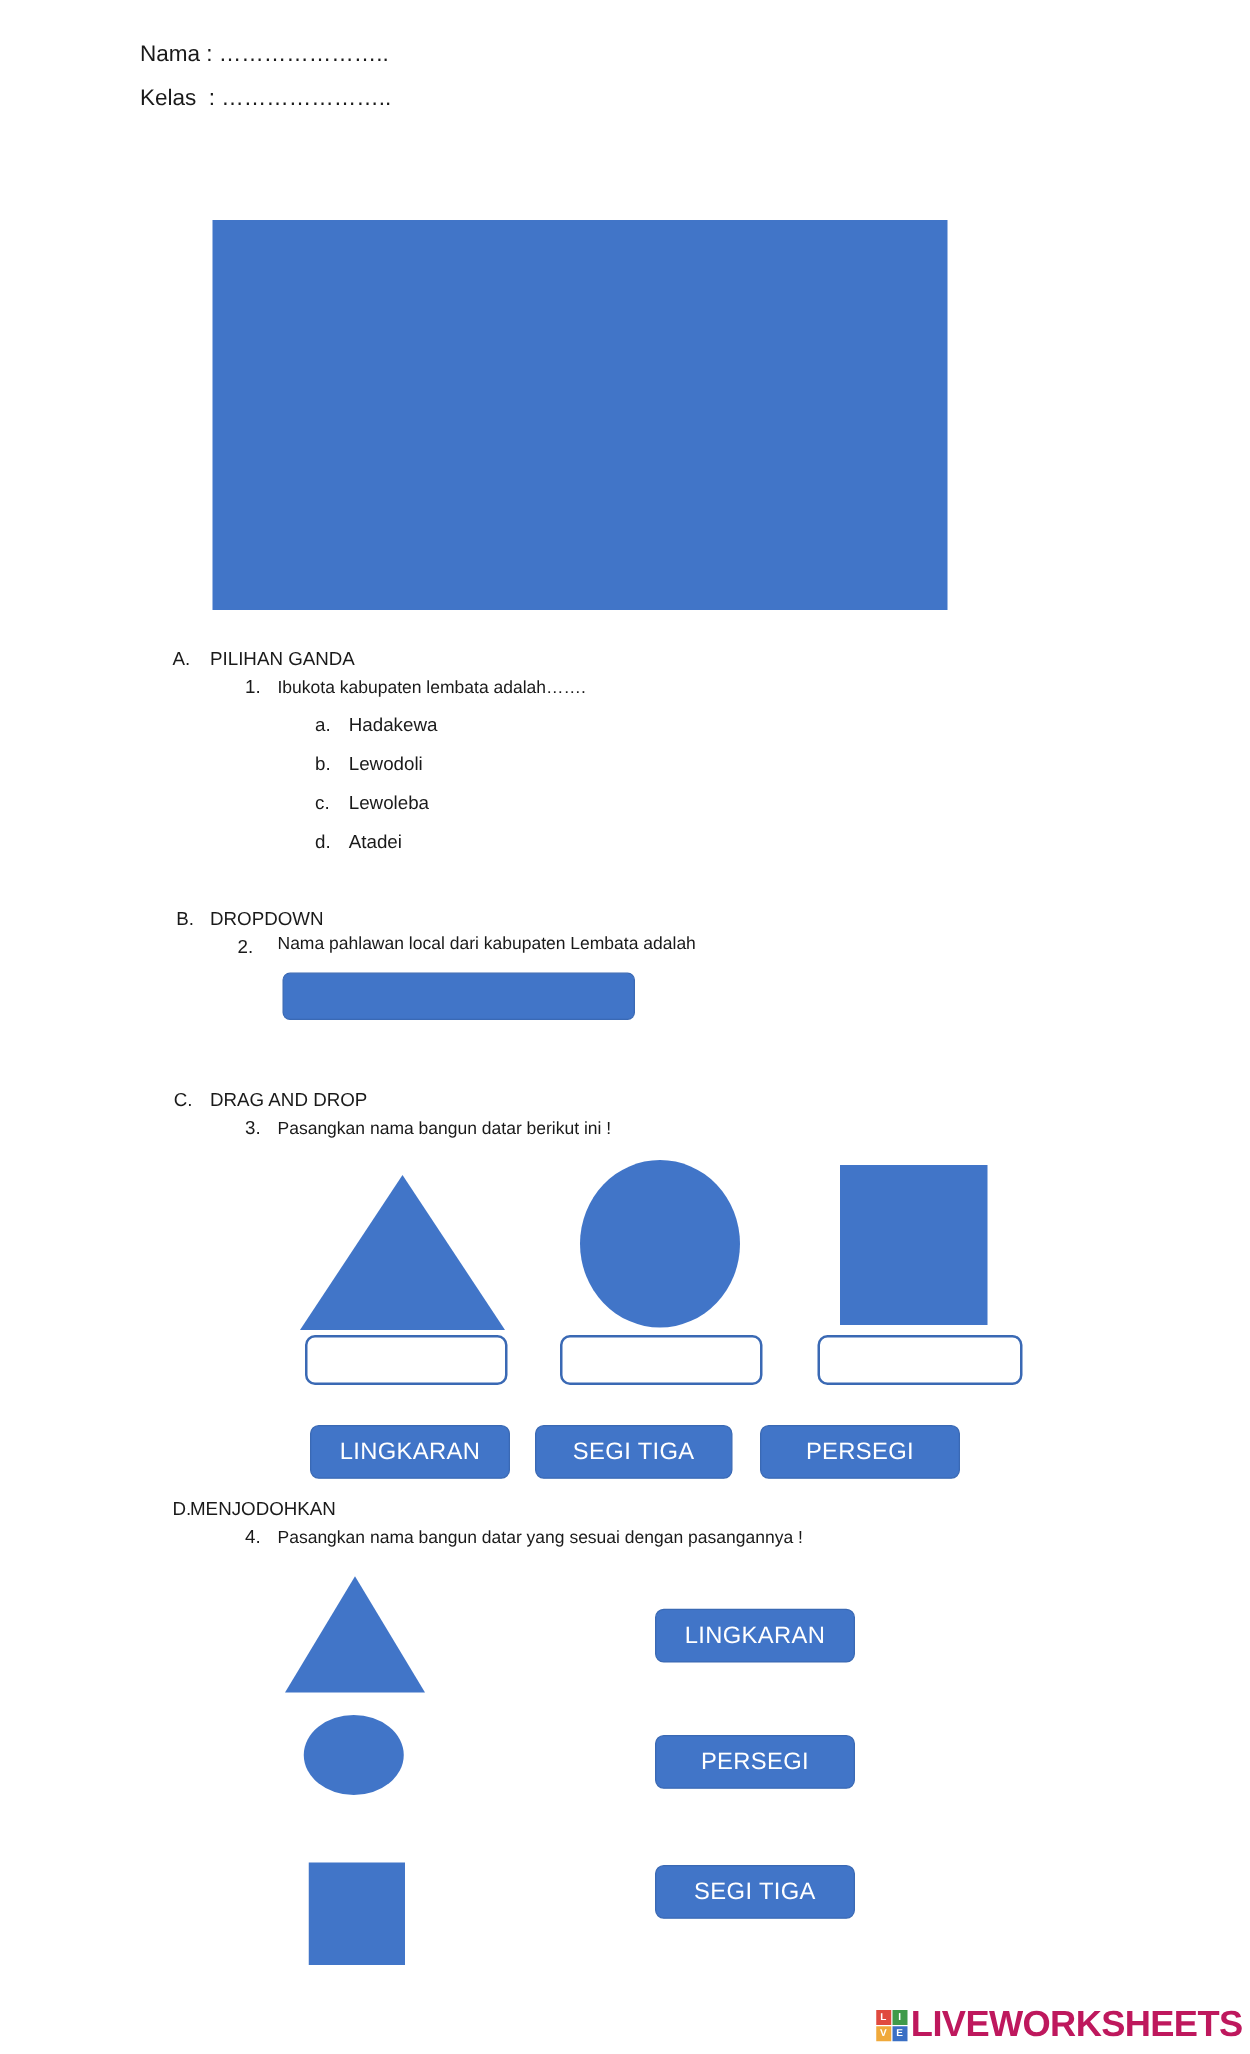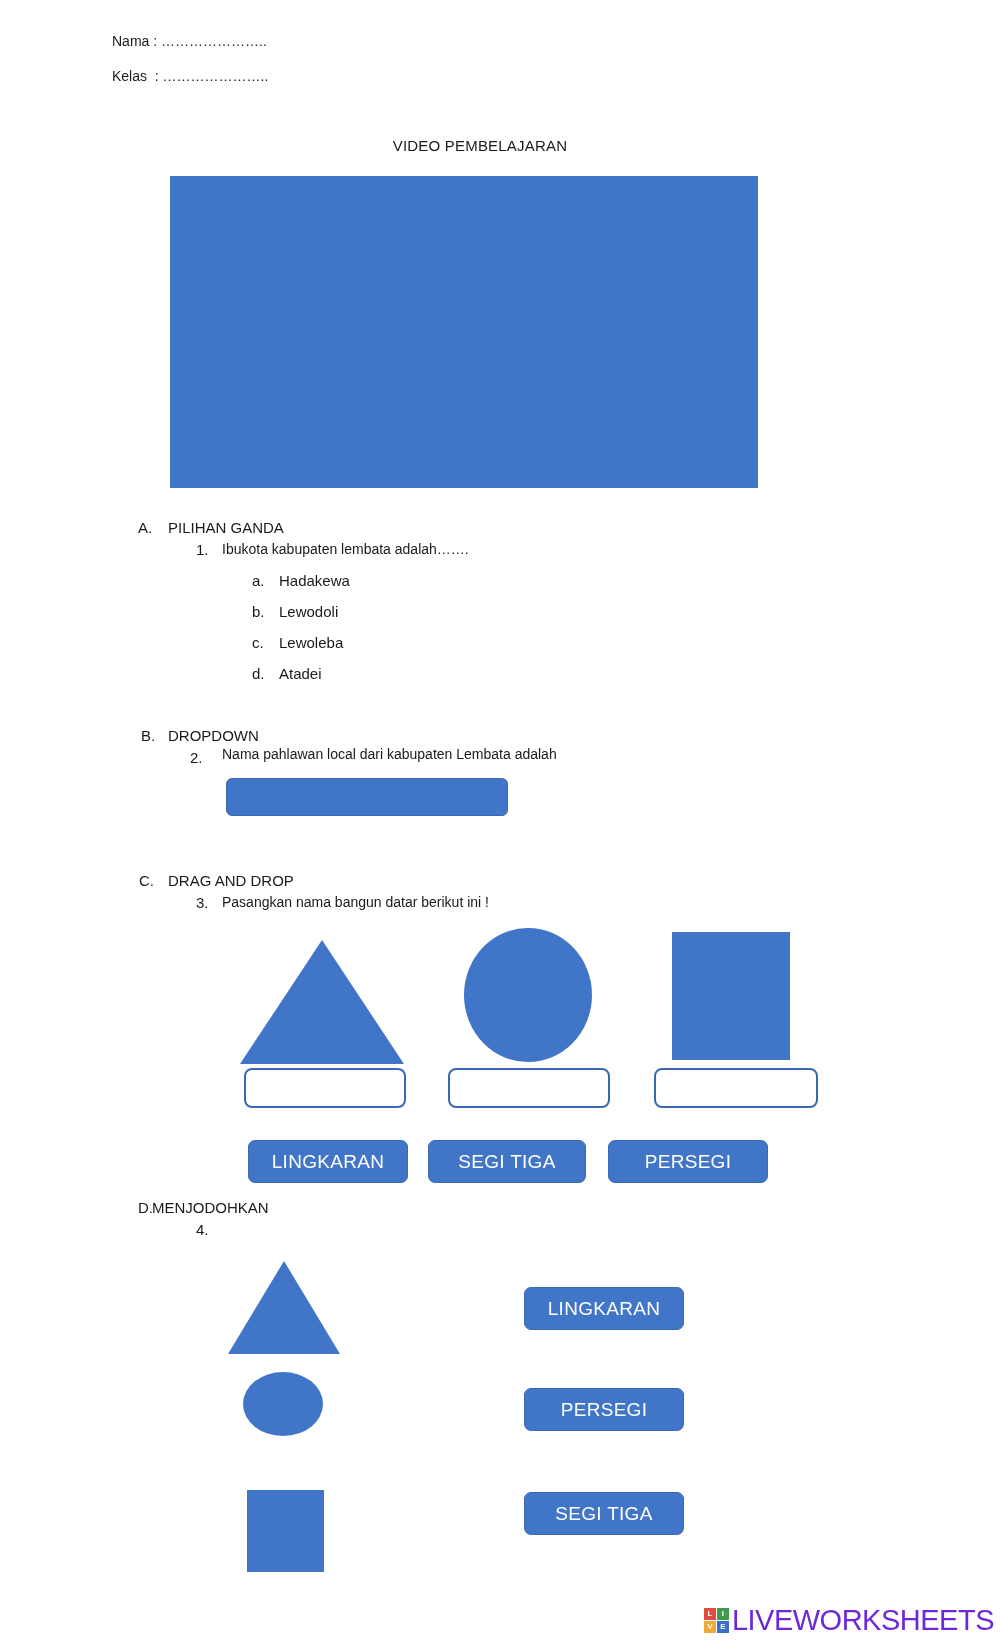--- a/index.html
+++ b/index.html
@@ -18,21 +18,21 @@
   }
   .page {
     position: relative;
     width: 1000px;
     height: 1643px;
   }
 
   
   .ident {
     position: absolute;
-    font-size: 14px;
+    font-size: 18px;
     color: #1a1a1a;
     white-space: pre;
   }
   #ident-nama { left: 112px; top: 33px; }
   #ident-kelas { left: 112px; top: 68px; }
 
   
   #video-title {
     position: absolute;
     left: 0; top: 137px;
@@ -227,34 +227,33 @@
     align-items: center;
     justify-content: center;
     line-height: 1;
   }
   .lw-l { background: #e04a3f; }
   .lw-i { background: #3f9a4a; }
   .lw-v { background: #f0a93b; }
   .lw-e { background: #3a6fc4; }
   #footer-text {
     font-size: 29px;
-    font-weight: normal;
-    color: #6d28d9;
+    font-weight: bold;
+    color: #be185d;
     letter-spacing: -.5px;
   }
 </style>
 </head>
 <body>
 
 <div class="page">
 
   <div class="ident" id="ident-nama">Nama : …………………..</div>
   <div class="ident" id="ident-kelas">Kelas  : …………………..</div>
 
-  <div id="video-title">VIDEO PEMBELAJARAN</div>
   <div id="video-box"></div>
 
   <div class="sect-letter" id="sectA-letter">A.</div>
   <div class="sect-title" id="sectA-title">PILIHAN GANDA</div>
   <div class="q-num" id="q1-num">1.</div>
   <div class="q-text" id="q1-text">Ibukota kabupaten lembata adalah…….</div>
 
   <div class="opt-letter opt-row-0">a.</div>
   <div class="opt-text opt-row-0">Hadakewa</div>
   <div class="opt-letter opt-row-1">b.</div>
@@ -283,20 +282,21 @@
   <div class="dropzone" id="dropzone-2"></div>
   <div class="dropzone" id="dropzone-3"></div>
 
   <div class="chip" id="chip-lingkaran">LINGKARAN</div>
   <div class="chip" id="chip-segitiga">SEGI TIGA</div>
   <div class="chip" id="chip-persegi">PERSEGI</div>
 
   <div class="sect-letter" id="sectD-letter">D.</div>
   <div class="sect-title" id="sectD-title">MENJODOHKAN</div>
   <div class="q-num" id="q4-num">4.</div>
+  <div class="q-text" id="q4-text">Pasangkan nama bangun datar yang sesuai dengan pasangannya !</div>
 
   <div id="tri-d"></div>
   <div id="circle-d"></div>
   <div id="square-d"></div>
 
   <div class="match-chip" id="match-lingkaran">LINGKARAN</div>
   <div class="match-chip" id="match-persegi">PERSEGI</div>
   <div class="match-chip" id="match-segitiga">SEGI TIGA</div>
 
   <div id="footer-brand">

